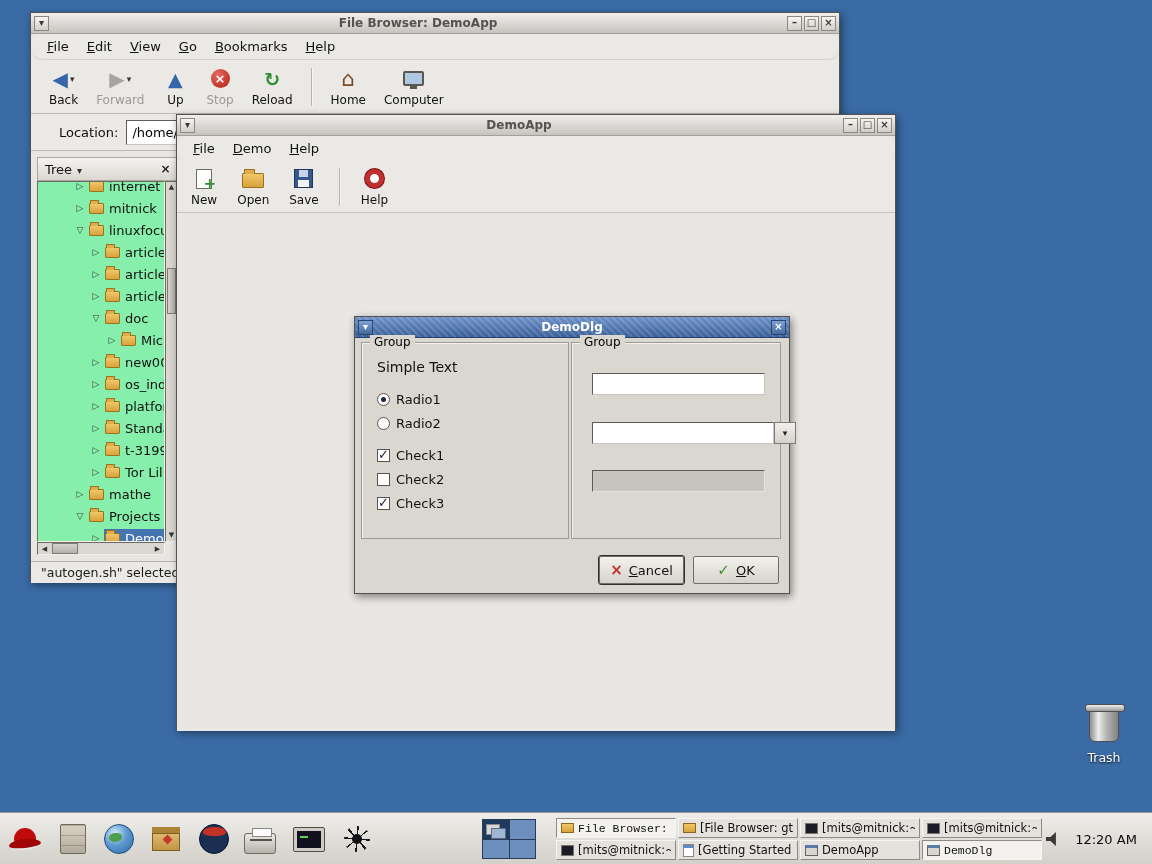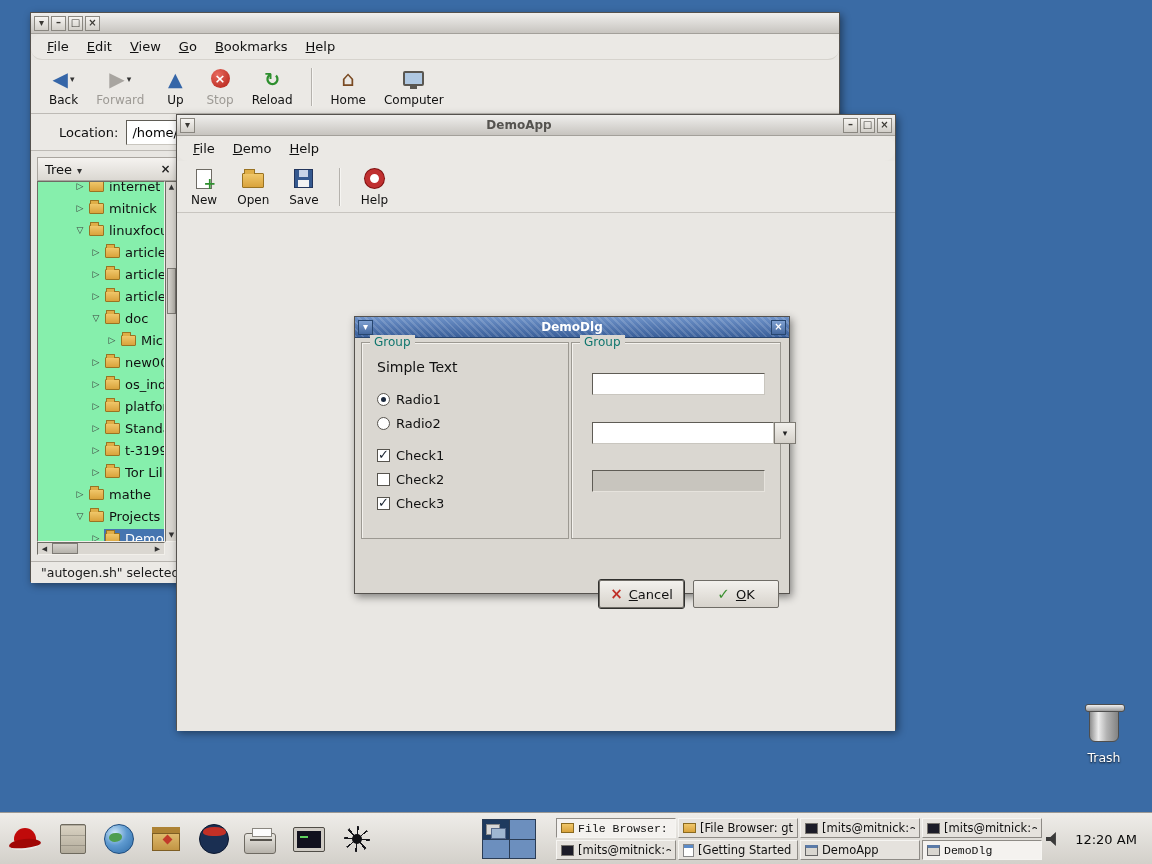--- a/index.html
+++ b/index.html
@@ -106,39 +106,39 @@
   .ic-open::before { content:''; position:absolute; top:-5px; left:1px; width:9px; height:4px; background:#DFAE47; border:1px solid #9A7322; border-bottom:none; }
   .ic-save { width:19px; height:19px; background:#35598F; border:1px solid #22355C; position:relative; }
   .ic-save::before { content:''; position:absolute; top:0; left:4px; width:9px; height:7px; background:#C8D4E8; }
   .ic-save::after { content:''; position:absolute; bottom:0; left:3px; width:11px; height:7px; background:#F2F2F2; }
   .ic-help { width:19px; height:19px; border-radius:50%; border:5px solid #C03030; background:#fff; box-shadow:0 0 0 1px #801010; }
   .da-client { height:518px; background:#E9E7E3; }
 
   
   #demo-dlg { left:354px; top:316px; width:436px; height:278px; z-index:3; background:#DAD7D1; }
   .group { position:absolute; top:25px; height:197px; border:1px solid #9C9992; box-shadow:inset 1px 1px 0 #F4F2EE; }
-  .group-label { position:absolute; top:-8px; left:8px; background:#DAD7D1; padding:0 4px; font-size:12px; color:#0f766e; }
+  .group-label { position:absolute; top:-8px; left:8px; background:#DAD7D1; padding:0 4px; font-size:12px; color:#000000; }
   #grp-left { left:6px; width:208px; }
   #grp-right { left:216px; width:210px; }
   .static-text { position:absolute; left:15px; top:16px; font-size:14px; }
   .ctl-row { position:absolute; left:15px; display:flex; align-items:center; gap:6px; height:16px; }
   .radio { width:13px; height:13px; border-radius:50%; background:#fff; border:1px solid #57544E; position:relative; flex:none; }
   .radio.checked::after { content:''; position:absolute; left:3px; top:3px; width:5px; height:5px; border-radius:50%; background:#1C2A3E; }
   .cb { width:13px; height:13px; background:#fff; border:1px solid #57544E; position:relative; flex:none; }
   .cb.checked::after { content:'✓'; position:absolute; left:0px; top:-3px; font-size:13px; font-weight:bold; color:#16202E; }
   .dlg-entry { position:absolute; left:20px; width:173px; height:22px; }
   .combo { position:absolute; left:20px; top:79px; width:180px; height:22px; display:flex; }
   .combo .entry { flex:1; height:22px; }
   .combo-btn { width:22px; height:22px; flex:none; background:linear-gradient(#F2F0EC,#D5D1CA); border:1px solid #7E7B74;
                display:flex; align-items:center; justify-content:center; font-size:9px; color:#222; }
   .combo-btn::before { content:'▾'; }
   .disabled-field { position:absolute; left:20px; top:127px; width:173px; height:22px; background:#C8C5BE;
                     border:1px solid; border-color:#5F5C55 #E6E3DD #E6E3DD #5F5C55; }
   .dlg-btn { position:absolute; top:239px; height:28px; display:flex; align-items:center; justify-content:center; gap:6px;
-             background:linear-gradient(#F3F1ED,#D7D3CC); border:1px solid #6F6C66; border-radius:2px; font-size:13px;margin-top:24px; }
+             background:linear-gradient(#F3F1ED,#D7D3CC); border:1px solid #6F6C66; border-radius:2px; font-size:13px; }
   #btn-cancel { left:244px; width:85px; outline:1px solid #30302E; }
   #btn-ok { left:338px; width:86px; }
   .bico { font-weight:bold; font-size:15px; line-height:1; }
   .bico-cancel::before { content:'×'; color:#C03028; }
   .bico-ok::before { content:'✓'; color:#3A9030; }
 
   
   #trash { position:absolute; left:1072px; top:708px; width:64px; text-align:center; z-index:0; }
   .trash-can { width:30px; height:34px; margin:0 auto; position:relative; border:1px solid #4E4E4E; border-radius:3px 3px 6px 6px;
                background:linear-gradient(90deg,#8E8E8E,#ECECEC 30%,#B2B2B2 60%,#838383),
@@ -206,20 +206,21 @@
   u { text-decoration:underline; }
 </style>
 </head>
 <body>
 
 <div id="desktop">
 
   <div class="window" id="file-browser">
     <div class="titlebar inactive">
       <span class="wb wb-menu"></span>
+      <span class="title">File Browser: DemoApp</span>
       <span class="wb wb-min"></span>
       <span class="wb wb-max"></span>
       <span class="wb wb-close"></span>
     </div>
     <div class="menubar">
       <span class="mitem"><u>F</u>ile</span>
       <span class="mitem"><u>E</u>dit</span>
       <span class="mitem"><u>V</u>iew</span>
       <span class="mitem"><u>G</u>o</span>
       <span class="mitem"><u>B</u>ookmarks</span>

